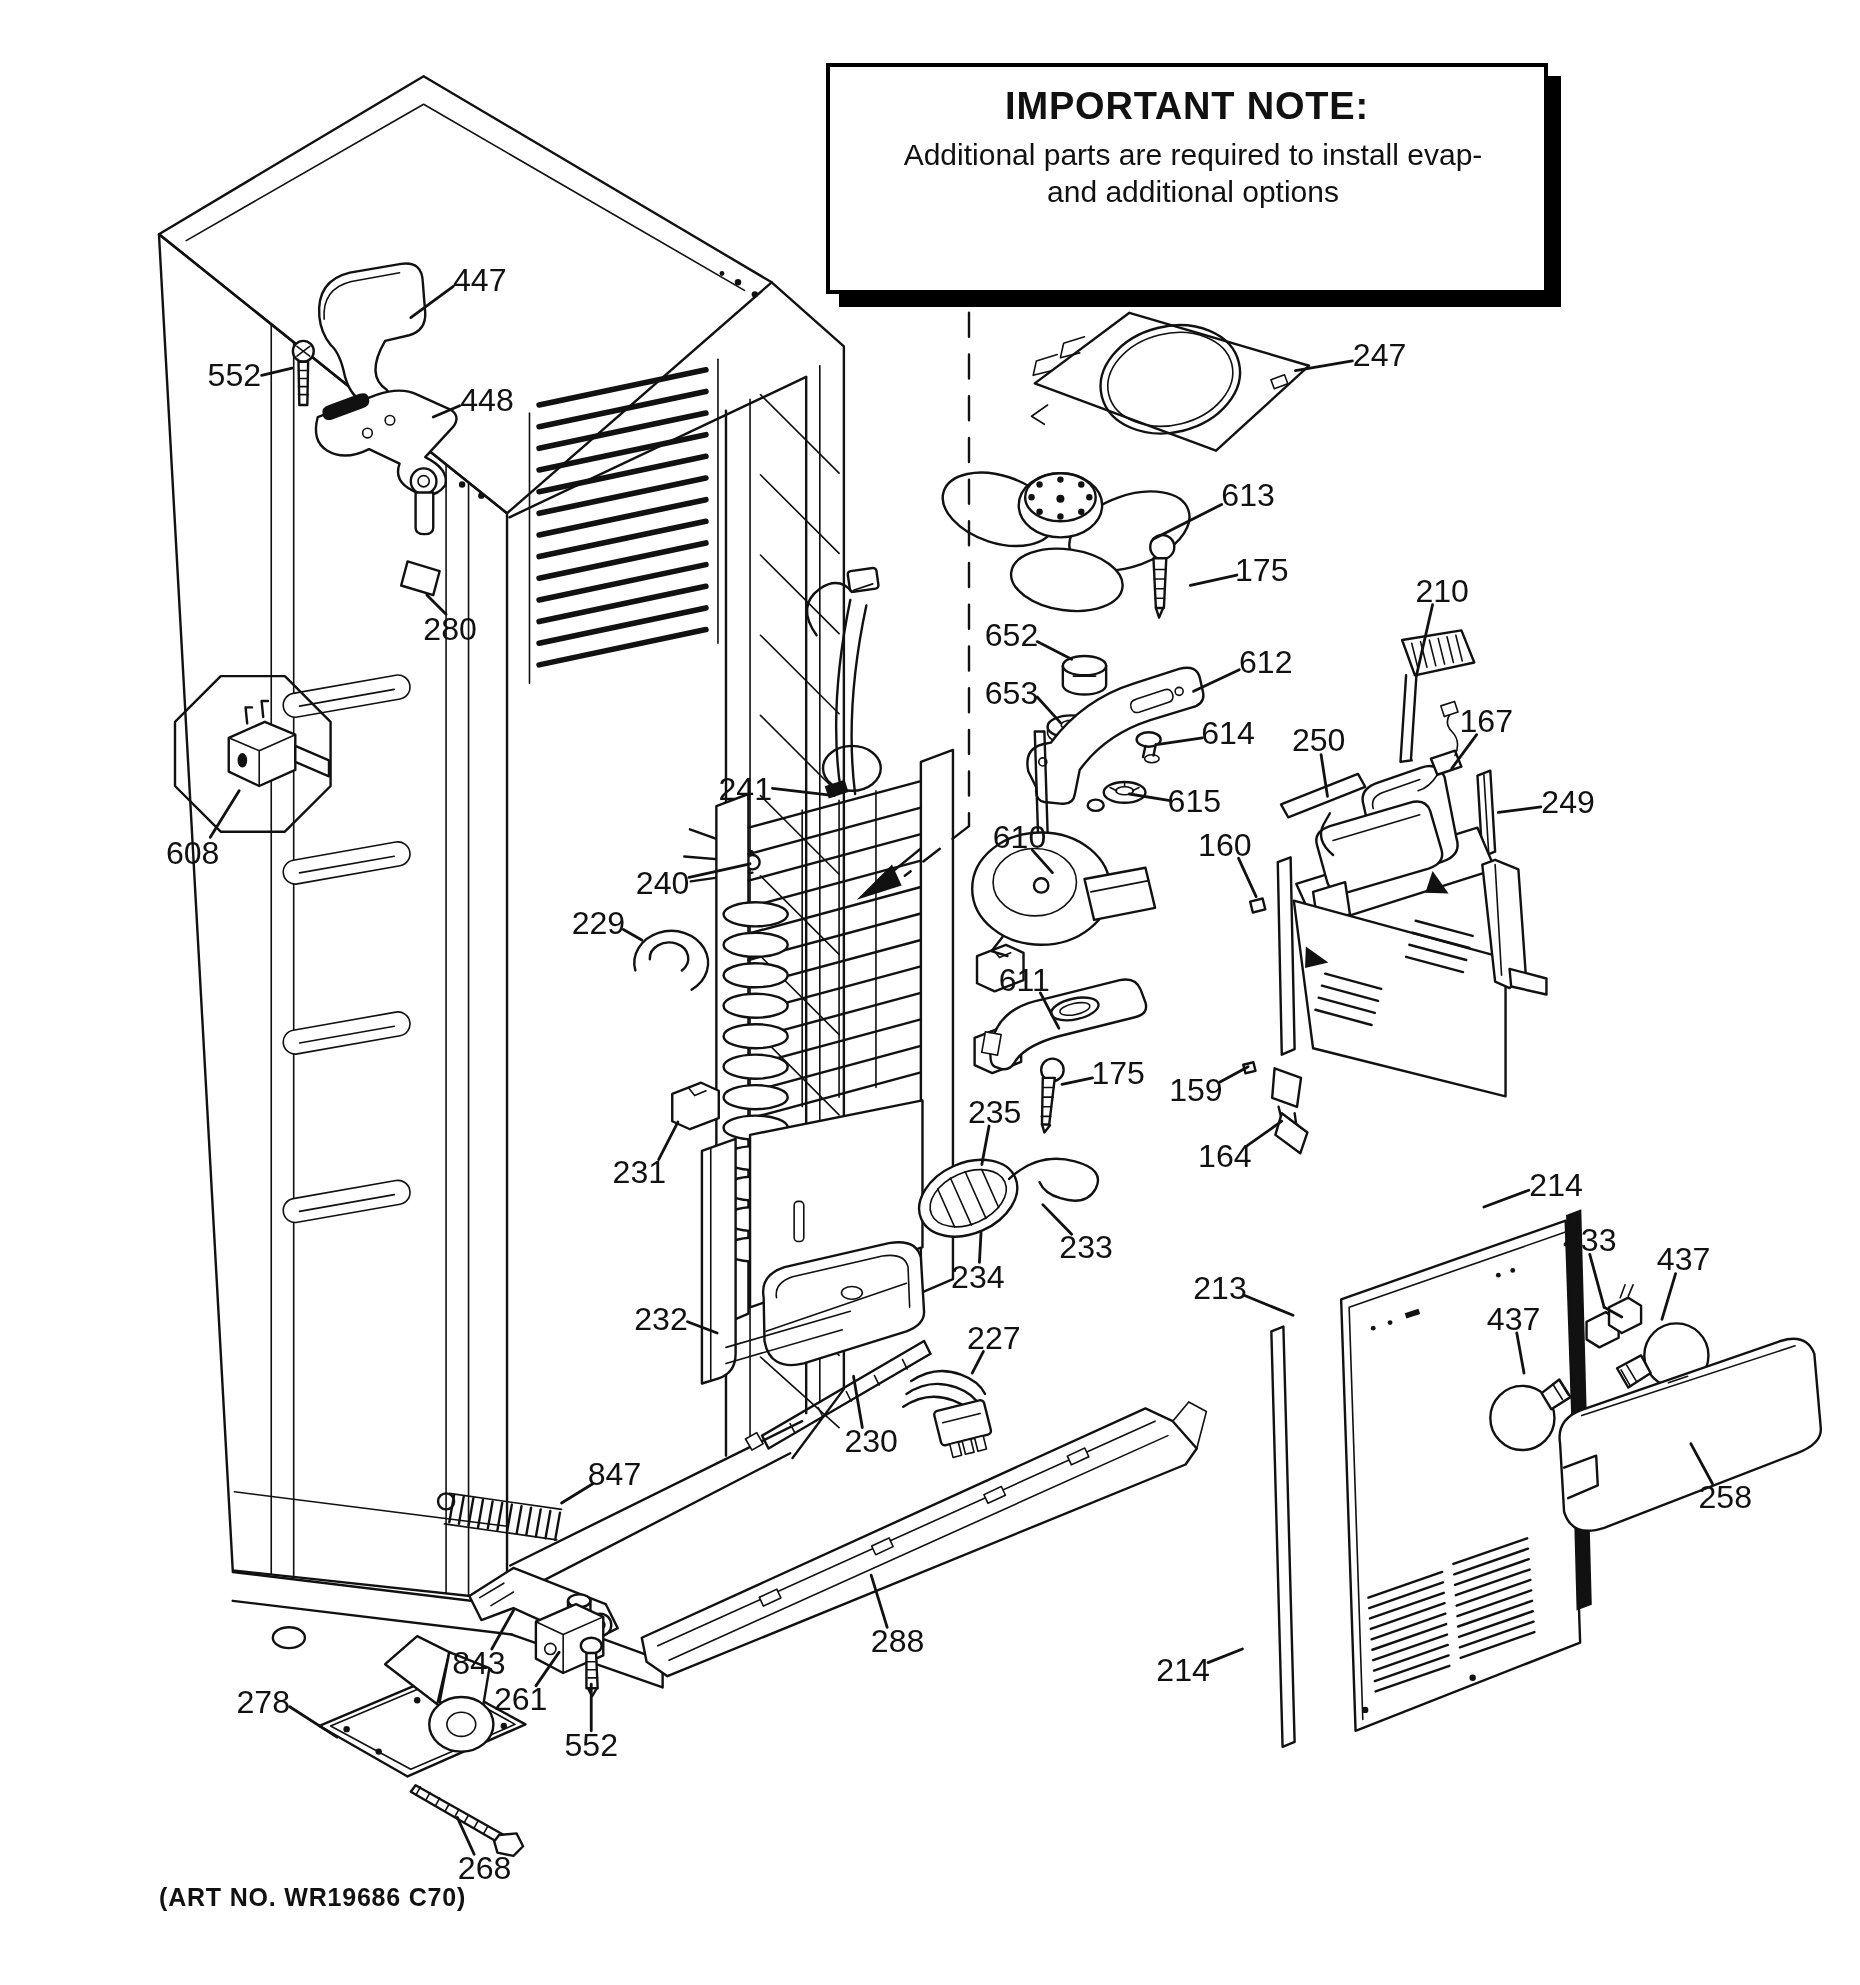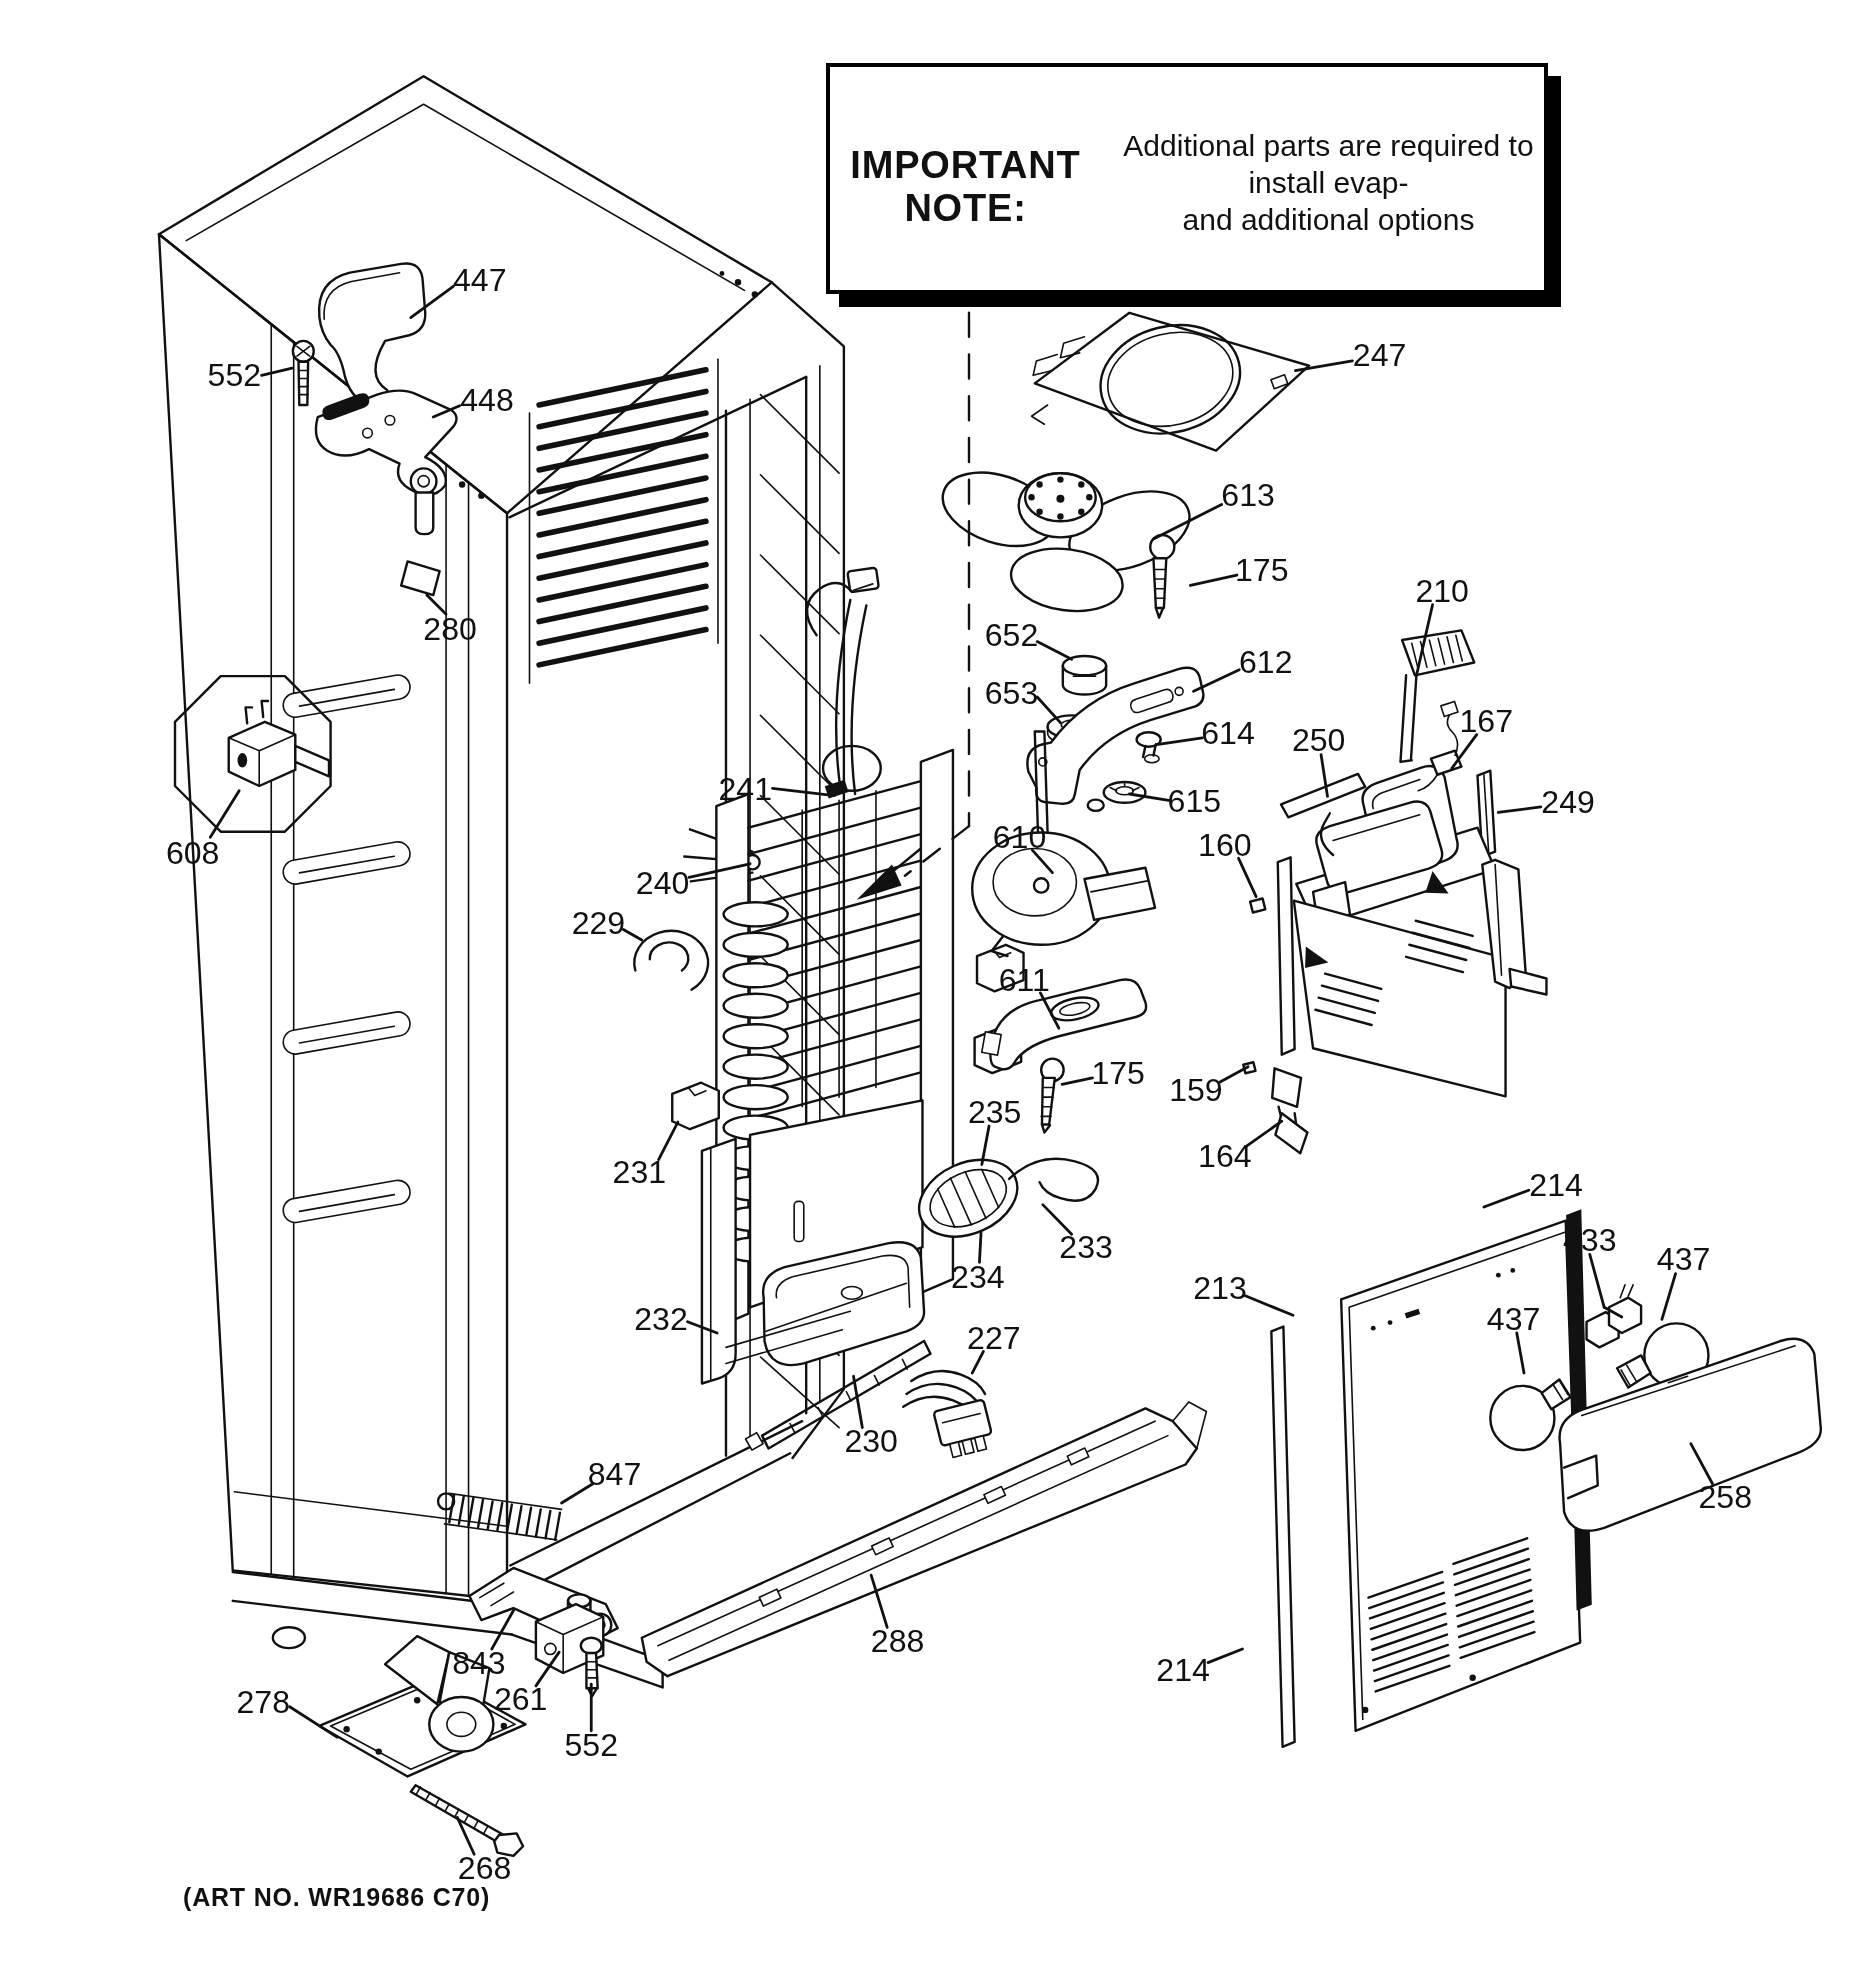--- a/index.html
+++ b/index.html
@@ -8,26 +8,26 @@
   #art{position:absolute;left:0;top:0;}
   .s{stroke:#111;stroke-width:3;fill:none;stroke-linecap:round;stroke-linejoin:round;}
   .sf{stroke:#111;stroke-width:3;fill:#ffffff;stroke-linecap:round;stroke-linejoin:round;}
   .thin{stroke-width:2;}
   .thick{stroke-width:7;}
   .fillk{fill:#111;stroke:none;}
   .leader{stroke:#111;stroke-width:3.5;fill:none;stroke-linecap:round;}
   .plabel{fill:#111;font-family:"Liberation Sans",sans-serif;font-size:40px;text-anchor:middle;}
   #note-box{position:absolute;left:826px;top:63px;width:714px;height:223px;
             background:#fff;border:4.8px solid #000;box-shadow:13px 13px 0 #000;
-            display:flex;flex-direction:row;align-items:center;justify-content:flex-start;
+            display:flex;flex-direction:column;align-items:center;justify-content:flex-start;
             text-align:center;}
   #note-title{font-weight:bold;font-size:38px;margin-top:17.6px;letter-spacing:0.8px;}
   .note-line{font-size:30px;line-height:37px;}
   #note-body{margin-top:8px;margin-left:12px;}
-  #art-no{position:absolute;left:159px;top:1883px;font-size:25px;font-weight:bold;letter-spacing:0.8px;margin-left:24px;}
+  #art-no{position:absolute;left:159px;top:1883px;font-size:25px;font-weight:bold;letter-spacing:0.8px;}
 </style>
 </head>
 <body>
 
 <div id="page">
 
 <svg id="art" width="1861" height="1985" viewBox="0 0 2320 2475">
 
   <g>
 

